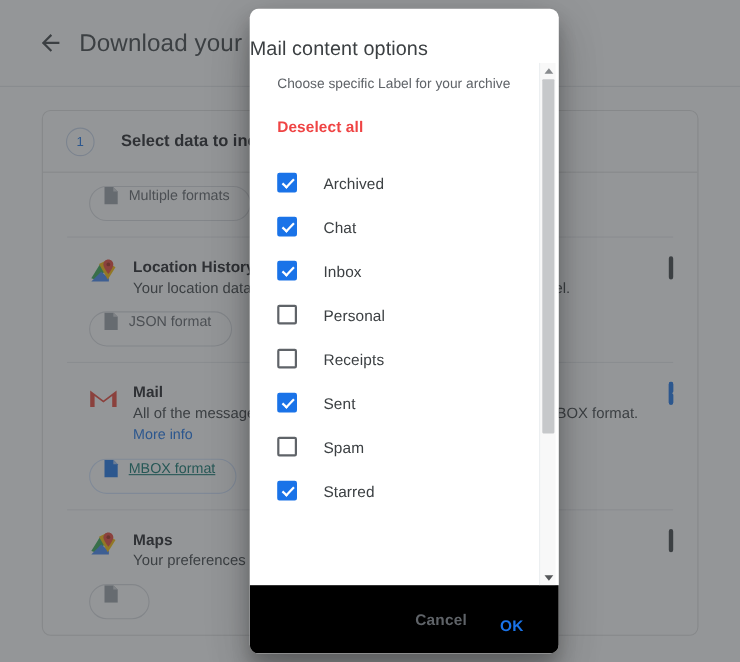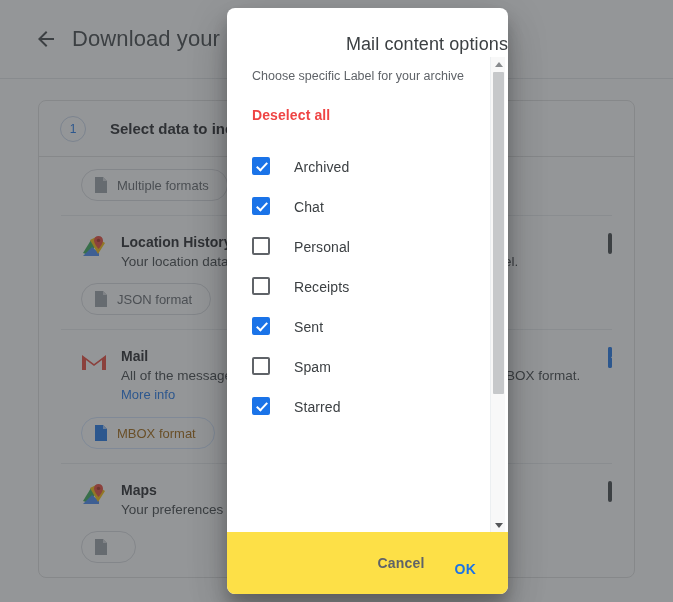--- a/index.html
+++ b/index.html
@@ -102,33 +102,33 @@
     color: #202124;
     white-space: nowrap;
   }
 
   .chip-row {
     padding: 12px 0 14px 42px;
   }
 
   .chip {
     display: inline-flex;
-    align-items: center;
     height: 32px;
     padding: 0 18px 0 12px;
     border: 1px solid #dadce0;
     border-radius: 16px;
     font-size: 13px;
     color: #5f6368;
     box-sizing: border-box;
   }
 
   .chip.blue {
-    color: #a16207;
+    color: #0f766e;
     border-color: #d2e3fc;
+    text-decoration: underline;
   }
 
   .chip .doc-icon { margin-right: 9px; display:flex; }
 
   .divider {
     height: 1px;
     background: #e8eaed;
     margin: 0 22px;
   }
 
@@ -218,21 +218,21 @@
     height: 586px;
     background: #ffffff;
     border-radius: 8px;
     box-shadow: 0 11px 15px rgba(0,0,0,0.20), 0 9px 46px rgba(0,0,0,0.12), 0 24px 38px rgba(0,0,0,0.14);
     overflow: hidden;
     display: flex;
     flex-direction: column;
   }
 
   .dialog-title {
-    text-align: right;
+    text-align: left;
     font-size: 18px;
     color: #3c4043;
     padding-top: 26px;
     padding-bottom: 2px;
     letter-spacing: 0.1px;
   }
 
   .dialog-body {
     position: relative;
     flex: 1 1 auto;
@@ -353,21 +353,21 @@
     border-radius: 1px;
   }
 
   .dialog-footer {
     flex: none;
     height: 62px;
     display: flex;
     align-items: center;
     justify-content: flex-end;
     padding-right: 18px;
-    background: #fde047;
+    background: #000000;
   }
 
   .btn-text {
     font-size: 14px;
     font-weight: bold;
     letter-spacing: 0.2px;
     padding: 8px 10px;
     border-radius: 4px;
     background: transparent;
     border: none;
@@ -533,20 +533,24 @@
             <span class="label-text">Archived</span>
           </div>
 
           <div class="label-item">
             <span class="mdc-check on"></span>
             <span class="label-text">Chat</span>
           </div>
 
 
 
+          <div class="label-item">
+            <span class="mdc-check on"></span>
+            <span class="label-text">Inbox</span>
+          </div>
 
           <div class="label-item">
             <span class="mdc-check"></span>
             <span class="label-text">Personal</span>
           </div>
 
           <div class="label-item">
             <span class="mdc-check"></span>
             <span class="label-text">Receipts</span>
           </div>

